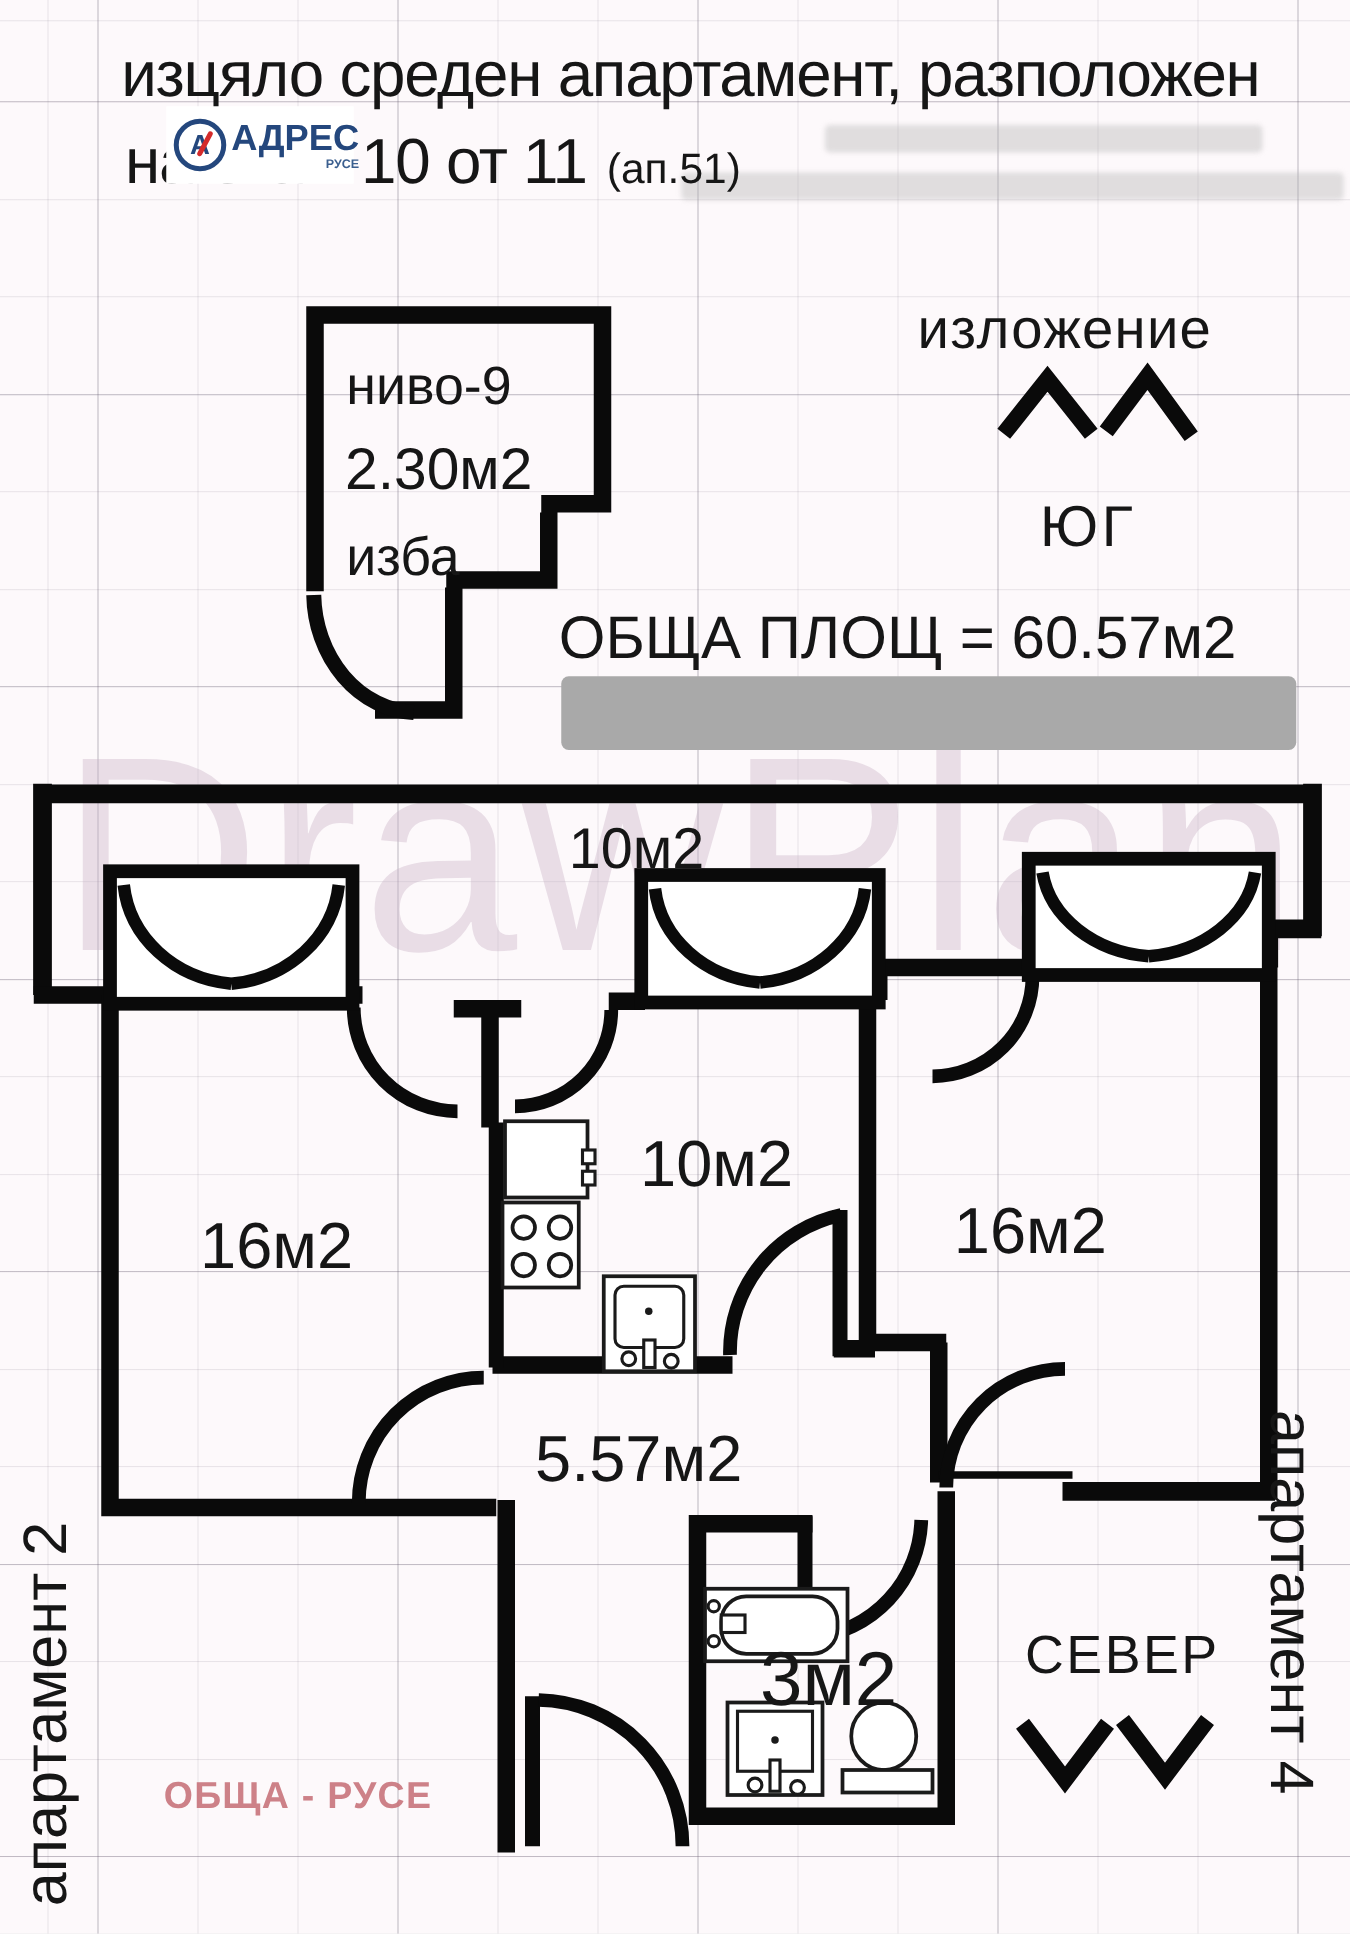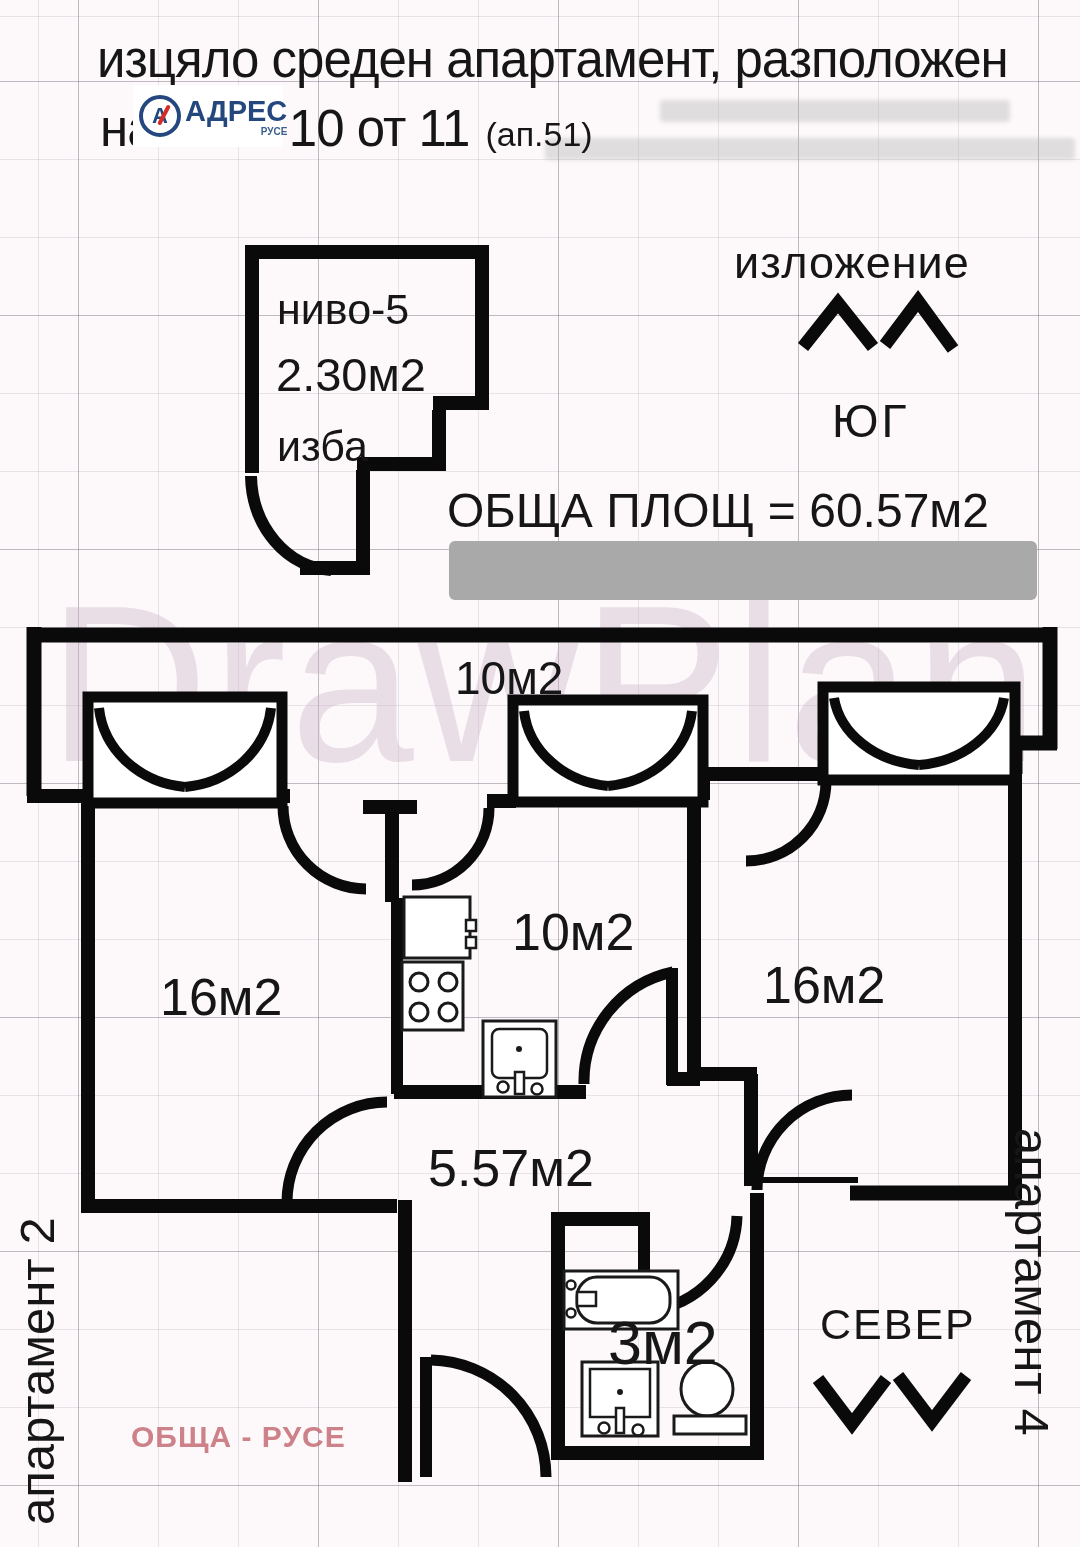--- a/index.html
+++ b/index.html
@@ -190,21 +190,21 @@
     <div class="logo-circle">
       <span>А</span>
       <i class="logo-slash"></i>
     </div>
     <div class="logo-texts">
       <div class="logo-name">АДРЕС</div>
       <div class="logo-sub">РУСЕ</div>
     </div>
   </div>
 
-  <div class="lbl storage-l1">ниво-5</div>
+  <div class="lbl storage-l1">ниво-9</div>
   <div class="lbl storage-l2">2.30м2</div>
   <div class="lbl storage-l3">изба</div>
 
   <div class="lbl exposure">изложение</div>
   <div class="lbl south">ЮГ</div>
   <div class="lbl north">СЕВЕР</div>
 
   <div class="lbl total">ОБЩА ПЛОЩ = 60.57м2</div>
 
   <div class="lbl r-balcony">10м2</div>

